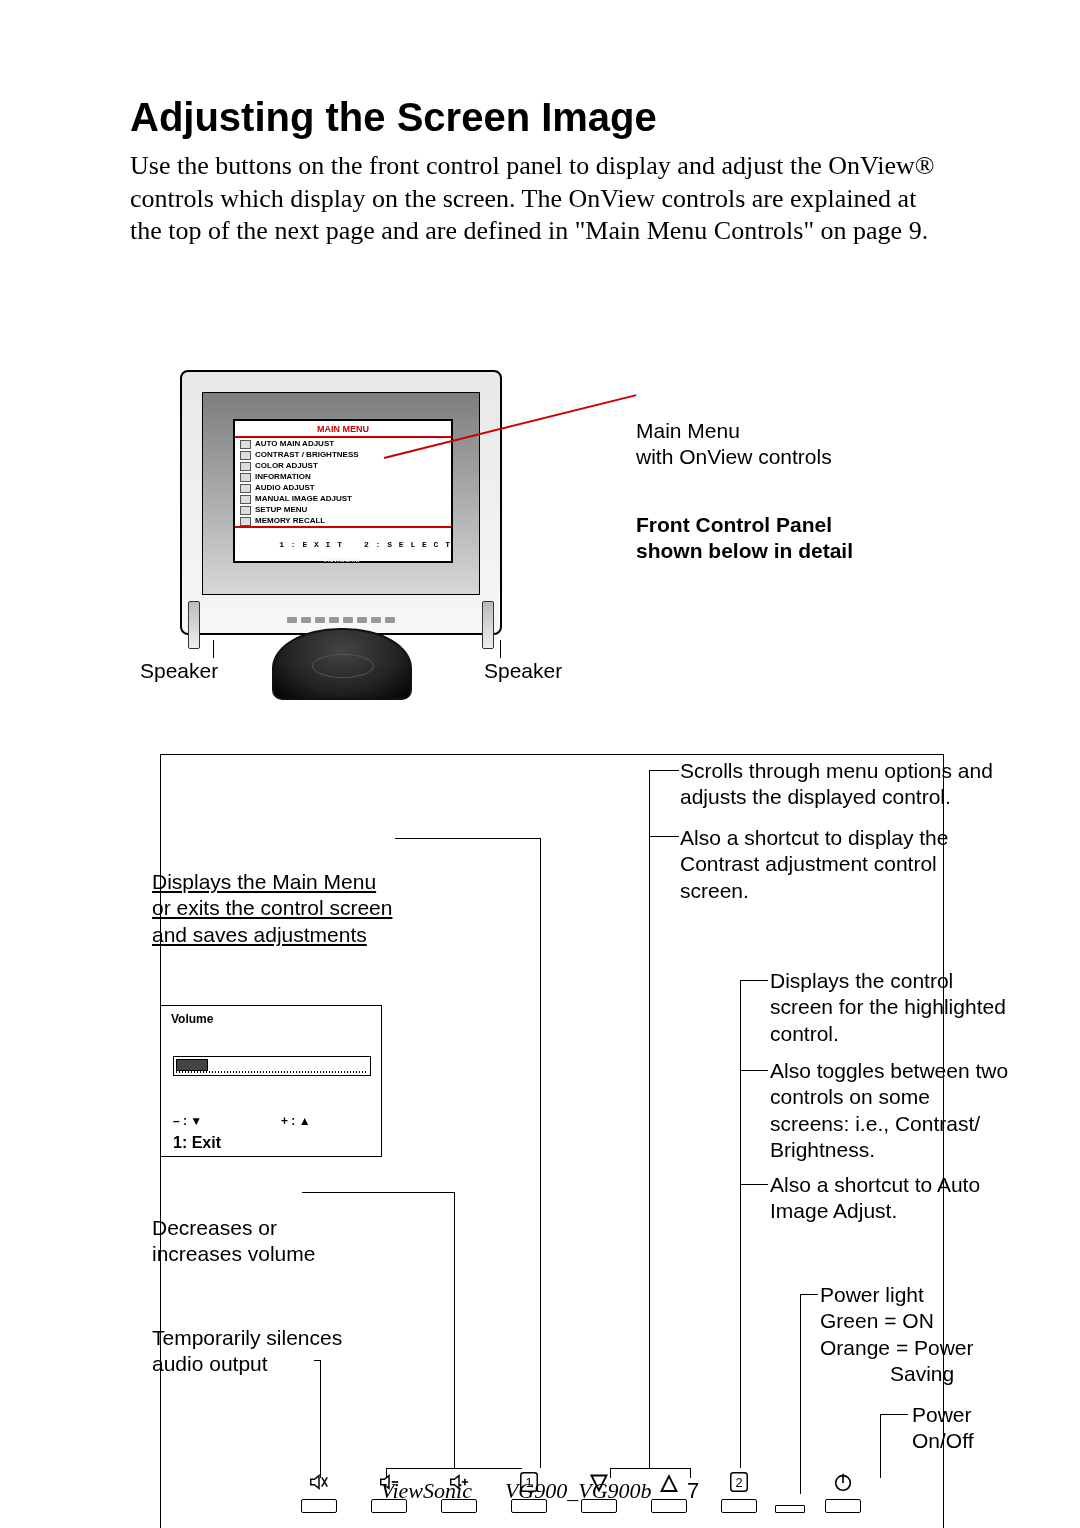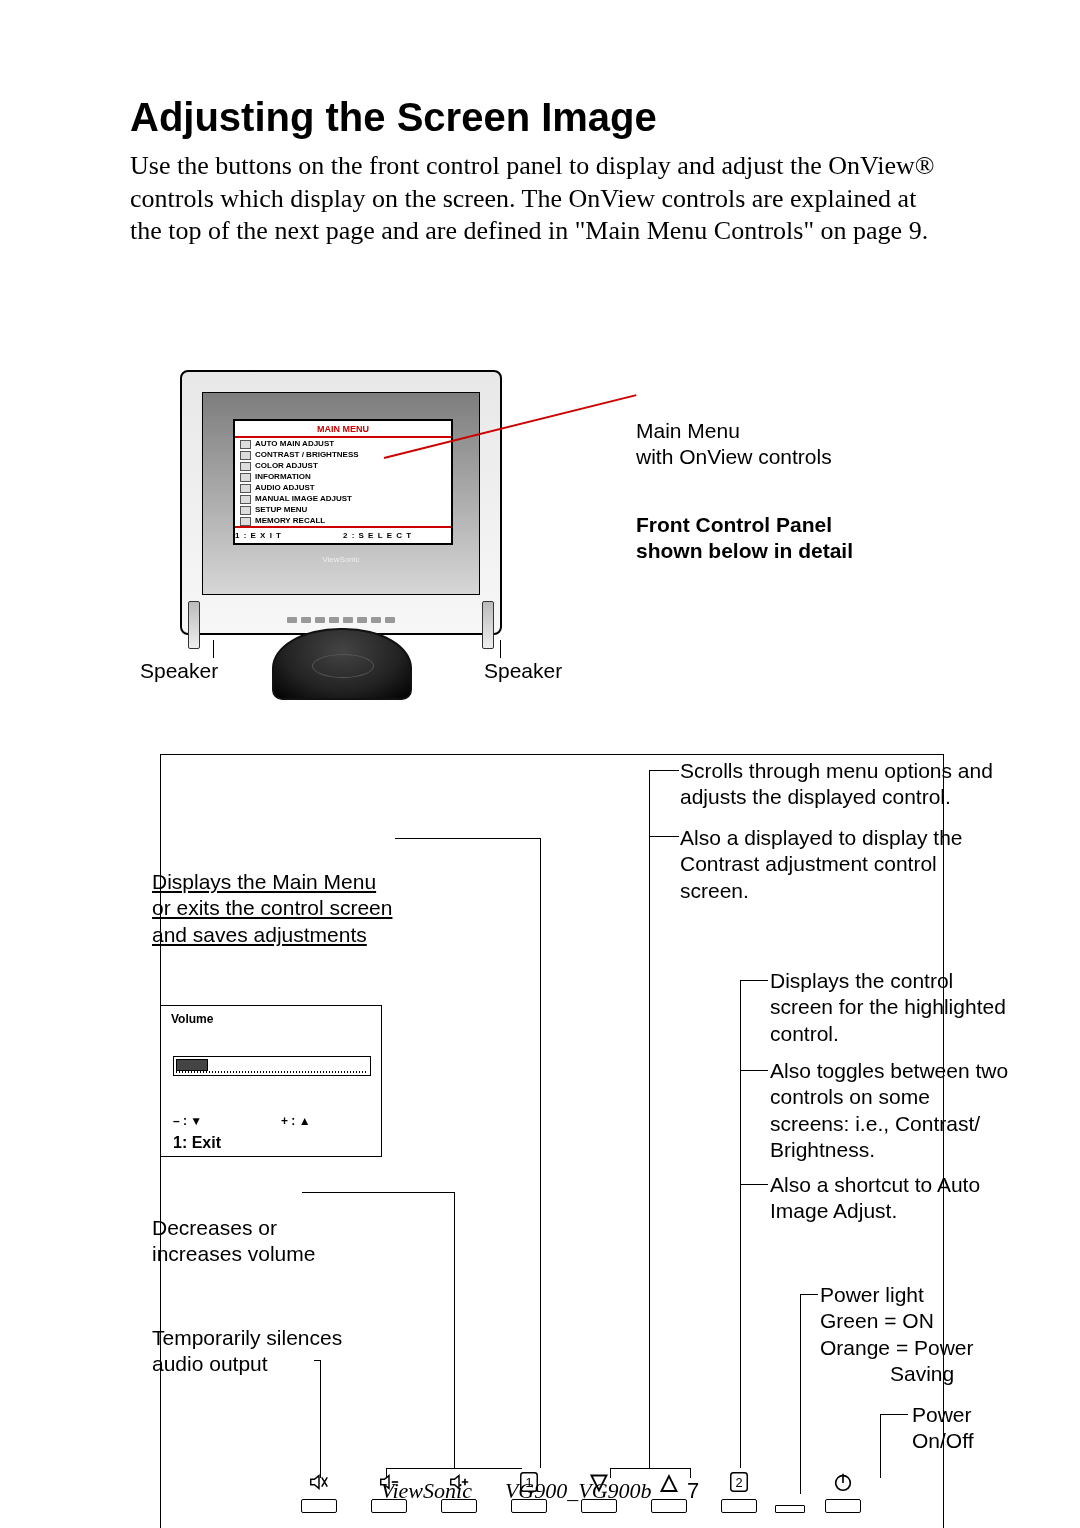--- a/index.html
+++ b/index.html
@@ -93,21 +93,21 @@
     border:1px solid #555;
     background:#ddd;
   }
   .menu-footer {
     border-top: 2px solid #c00;
     display: flex;
     font-size: 8px;
     font-weight: bold;
     letter-spacing: 1px;
   }
-  .menu-footer div { flex: 1; text-align: left; padding: 3px 0; }
+  .menu-footer div { flex: 1; text-align: right; padding: 12px 0; font-family: Liberation Mono, monospace; }
 
   .m-brand {
     position: absolute;
     bottom: 30px; left: 0; right: 0;
     text-align: center;
     font-size: 8px;
     color: #eee;
   }
   .m-buttons {
     position: absolute;
@@ -374,21 +374,21 @@
     <div class="vol-minus">– : ▼</div>
     <div class="vol-plus">+ : ▲</div>
     <div class="vol-exit">1: Exit</div>
   </div>
 
   <div class="label" style="left:152px; top:869px; white-space:pre;text-decoration:underline;">Displays the Main Menu
 or exits the control screen
 and saves adjustments</div>
   <div class="label" style="left:680px; top:758px; white-space:pre;">Scrolls through menu options and
 adjusts the displayed control.</div>
-  <div class="label" style="left:680px; top:825px; white-space:pre;">Also a displayed to display the
+  <div class="label" style="left:680px; top:825px; white-space:pre;">Also a shortcut to display the
 Contrast adjustment control
 screen.</div>
   <div class="label" style="left:770px; top:968px; white-space:pre;">Displays the control
 screen for the highlighted
 control.</div>
   <div class="label" style="left:770px; top:1058px; white-space:pre;">Also toggles between two
 controls on some
 screens: i.e., Contrast/
 Brightness.</div>
   <div class="label" style="left:770px; top:1172px; white-space:pre;">Also a shortcut to Auto

